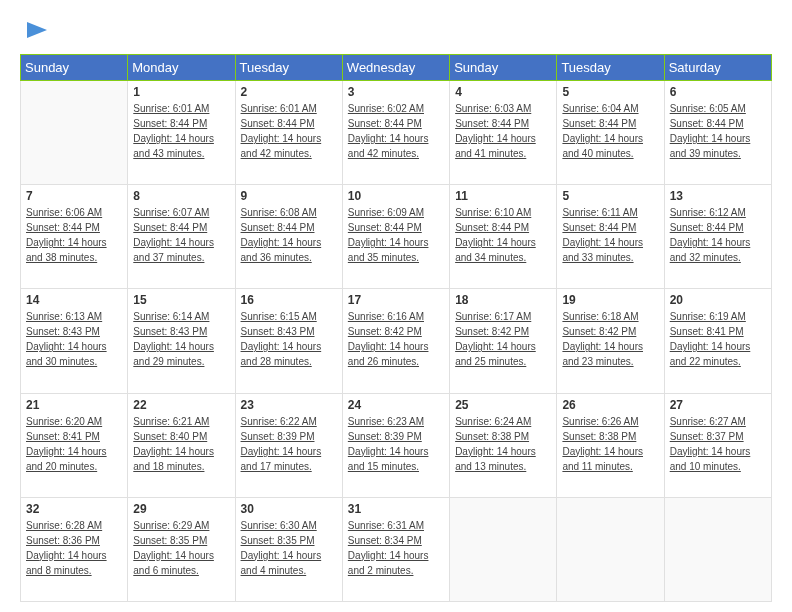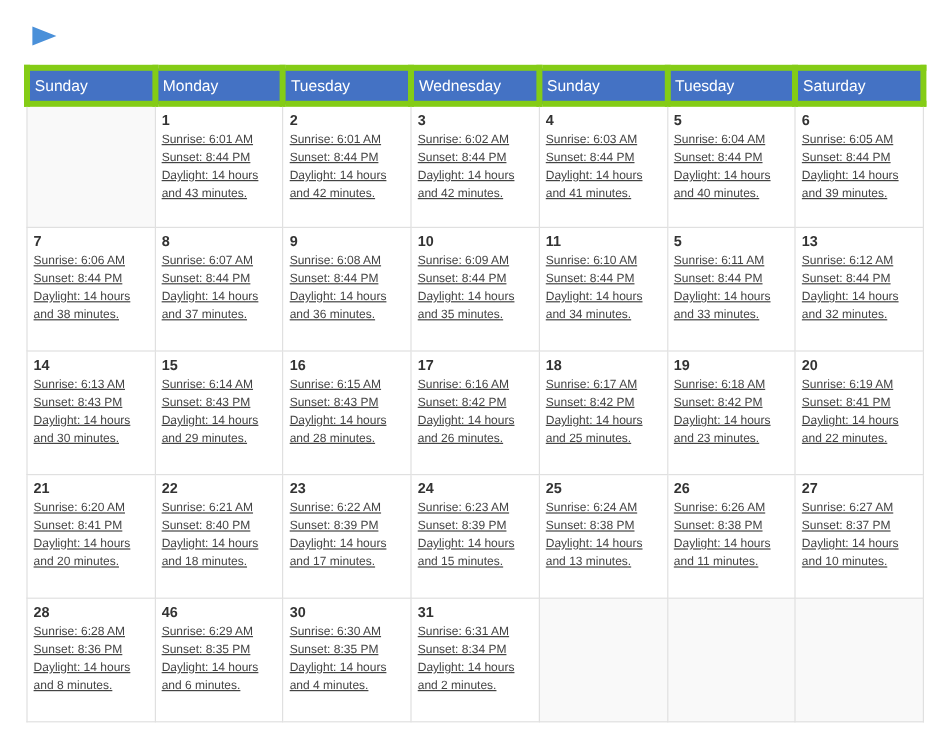--- a/index.html
+++ b/index.html
@@ -61,21 +61,21 @@
     }
     .calendar thead tr {
       background: #4472c4;
       color: #fff;
     }
     .calendar thead th {
       padding: 5px 4px;
       font-size: 13px;
       font-weight: normal;
       text-align: left;
-      border: 5px solid #84cc16;
+      border: 1px solid #84cc16;
     }
     .calendar tbody tr {
       border-bottom: 1px solid #ccc;
     }
     .calendar tbody td {
       vertical-align: top;
       padding: 4px 5px;
       font-size: 10.5px;
       color: #333;
       border: 1px solid #e0e0e0;
@@ -303,27 +303,27 @@
           </td>
           <td>
             <span class="day-num">27</span>
           <div class="day-info">
             Sunrise: 6:27 AM<br>Sunset: 8:37 PM<br>Daylight: 14 hours and 10 minutes.
           </div>
           </td>
         </tr>
         <tr>
           <td>
-            <span class="day-num">28</span>
+            <span class="day-num">32</span>
           <div class="day-info">
             Sunrise: 6:28 AM<br>Sunset: 8:36 PM<br>Daylight: 14 hours and 8 minutes.
           </div>
           </td>
           <td>
-            <span class="day-num">46</span>
+            <span class="day-num">29</span>
           <div class="day-info">
             Sunrise: 6:29 AM<br>Sunset: 8:35 PM<br>Daylight: 14 hours and 6 minutes.
           </div>
           </td>
           <td>
             <span class="day-num">30</span>
           <div class="day-info">
             Sunrise: 6:30 AM<br>Sunset: 8:35 PM<br>Daylight: 14 hours and 4 minutes.
           </div>
           </td>

